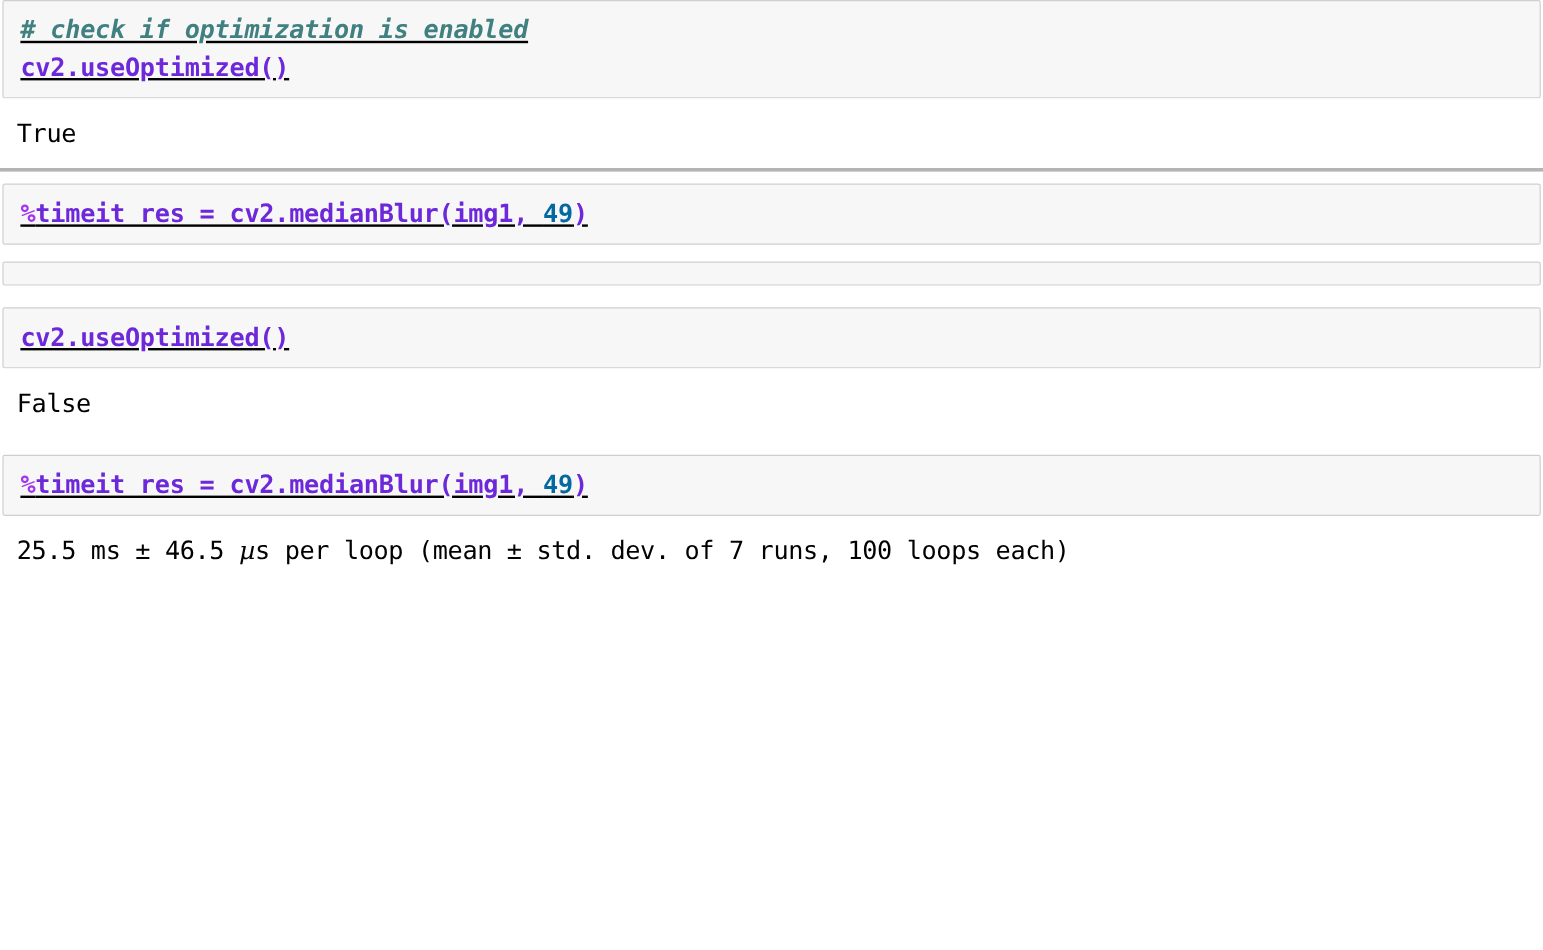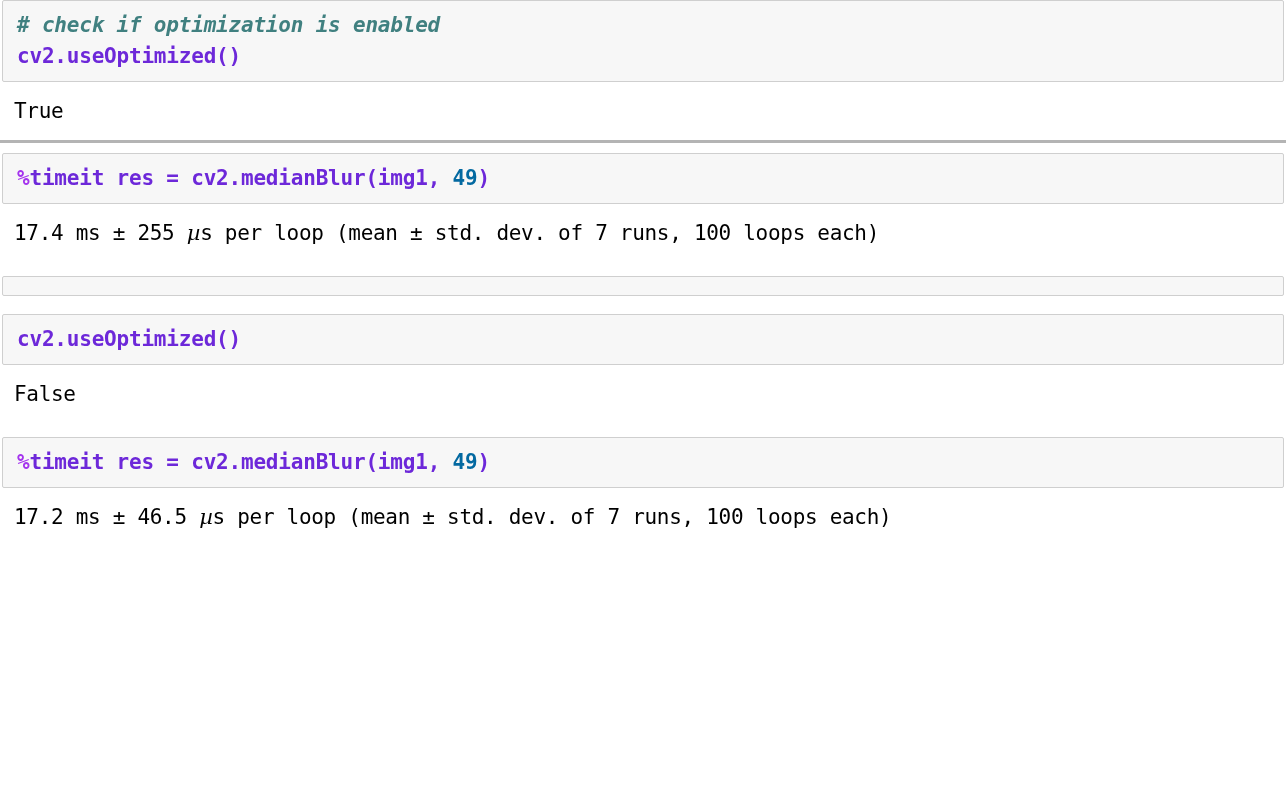--- a/index.html
+++ b/index.html
@@ -22,20 +22,21 @@
   }
 
   
   .cell-input {
     background: #f7f7f7;
     border: 1px solid #cfcfcf;
     border-radius: 2px;
     margin: 0 2px;
     box-sizing: border-box;
     padding: 9px 0 9px 14px;
+    text-decoration: underline;
   }
   .code-line {
     font-family: "DejaVu Sans Mono", "Liberation Mono", monospace;
     font-size: 21px;
     line-height: 31px;
     font-weight: 700;
     white-space: pre;
     letter-spacing: -0.2px;
     color: #000000;
   }
@@ -89,23 +90,20 @@
     <div class="out-line">True</div>
   </div>
 
   <div class="hr-strong"></div>
   <div class="gap-sm"></div>
 
   <div class="cell-input">
     <div class="code-line"><span class="tok-magic">%</span><span class="tok-plain">timeit res = cv2.medianBlur(img1, </span><span class="tok-number">49</span><span class="tok-plain">)</span></div>
   </div>
 
-  <div class="cell-output">
-    <div class="out-line"><span>17.4 ms ± 255 </span><span class="mu">µ</span><span>s per loop (mean ± std. dev. of 7 runs, 100 loops each)</span></div>
-  </div>
 
   <div class="gap-md"></div>
 
   <div class="cell-input">
   </div>
 
   <div class="gap-lg"></div>
 
   <div class="cell-input">
     <div class="code-line"><span class="tok-plain">cv2.useOptimized()</span></div>
@@ -115,19 +113,19 @@
     <div class="out-line">False</div>
   </div>
 
   <div class="gap-md"></div>
 
   <div class="cell-input">
     <div class="code-line"><span class="tok-magic">%</span><span class="tok-plain">timeit res = cv2.medianBlur(img1, </span><span class="tok-number">49</span><span class="tok-plain">)</span></div>
   </div>
 
   <div class="cell-output">
-    <div class="out-line"><span>17.2 ms ± 46.5 </span><span class="mu">µ</span><span>s per loop (mean ± std. dev. of 7 runs, 100 loops each)</span></div>
+    <div class="out-line"><span>25.5 ms ± 46.5 </span><span class="mu">µ</span><span>s per loop (mean ± std. dev. of 7 runs, 100 loops each)</span></div>
   </div>
 
   <div class="gap-md"></div>
 
 
 </div>
 
 </body></html>

